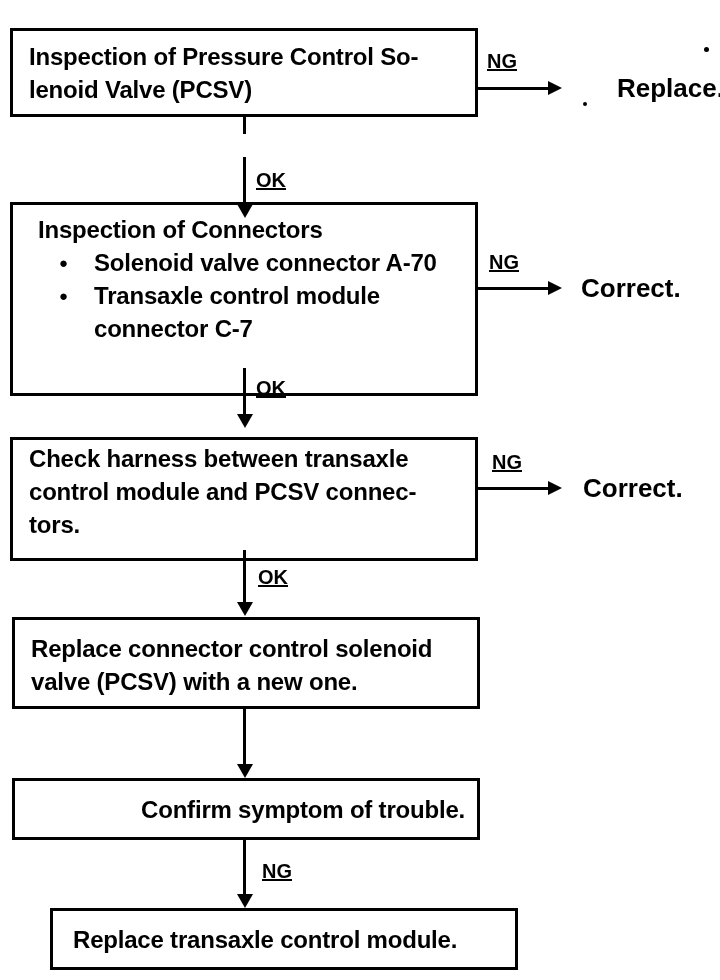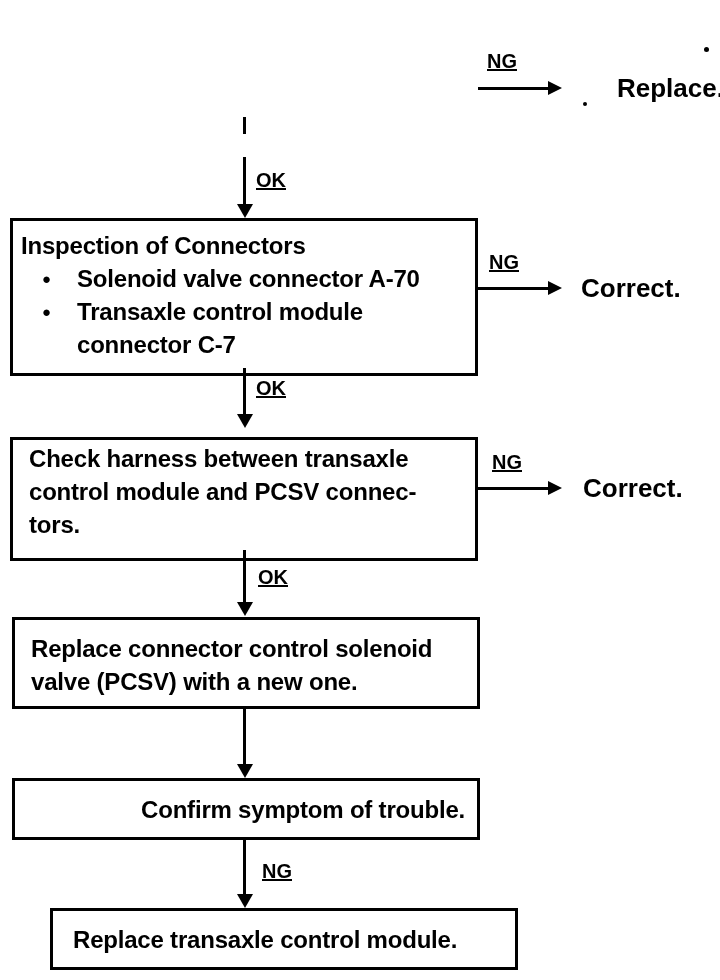--- a/index.html
+++ b/index.html
@@ -19,21 +19,21 @@
     width: 468px;
     border: 3px solid #000;
     box-sizing: border-box;
     background: #fff;
     font-size: 24px;
     line-height: 33px;
     letter-spacing: -0.2px;
   }
   .box-text { white-space: pre-line; }
   .b1 { top: 28px;  height: 89px;  padding: 9px 12px 0 16px; }
-  .b2 { top: 218px; height: 158px; padding: 8px 12px 0 8px; }
+  .b2 { top: 202px; height: 194px; padding: 8px 12px 0 25px; }
   .b3 { top: 428px; height: 124px; padding: 2px 12px 0 16px; margin-top: 9px; }
   .b4 { top: 617px; height: 92px;  padding: 12px 12px 0 16px; left: 12px; }
   .b5 { top: 778px; height: 62px;  padding: 12px 12px 0 18px; left: 12px; text-align: right; }
   .b6 { top: 908px; height: 62px;  padding: 12px 12px 0 20px; left: 14px; margin-left: 36px; }
   .bullet-row { display: flex; }
   .bullet {
     width: 56px;
     box-sizing: border-box;
     padding-left: 21px;
     font-size: 15px;
@@ -77,20 +77,24 @@
   .res3 { left: 583px; top: 472px; }
   .speck { position: absolute; background: #000; border-radius: 50%; }
   .s1 { left: 704px; top: 47px; width: 5px; height: 5px; }
   .s2 { left: 583px; top: 102px; width: 4px; height: 4px; }
 </style>
 </head>
 <body>
 
 <div class="page">
 
+  <div class="box b1">
+    <div class="box-text">Inspection of Pressure Control So-
+lenoid Valve (PCSV)</div>
+  </div>
 
   <div class="box b2">
     <div class="box-text">Inspection of Connectors</div>
     <div class="bullet-row">
       <span class="bullet">●</span>
       <span class="bullet-text">Solenoid valve connector A-70</span>
     </div>
     <div class="bullet-row">
       <span class="bullet">●</span>
       <span class="bullet-text">Transaxle control module

